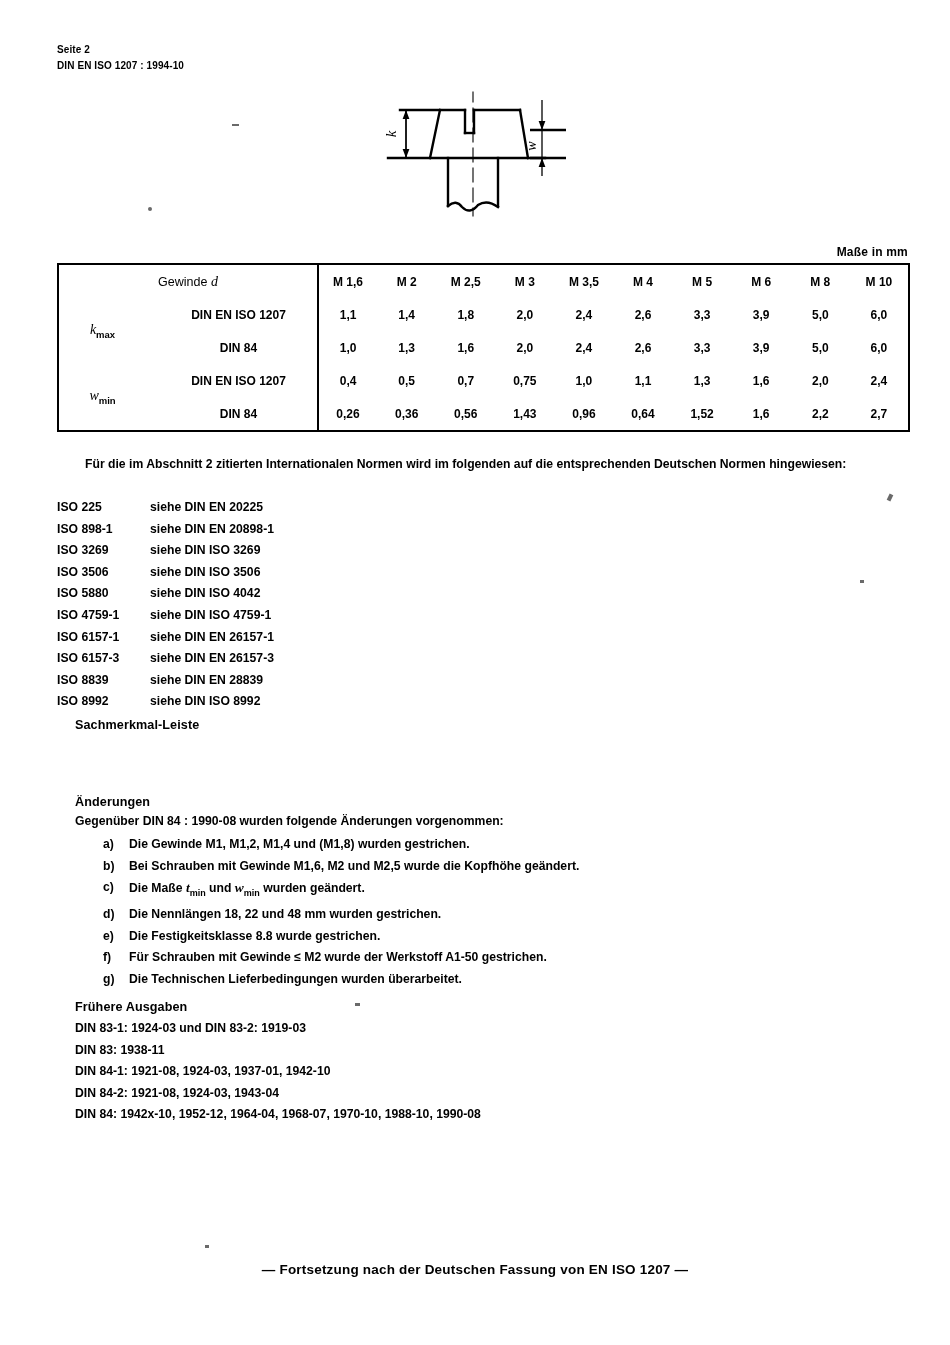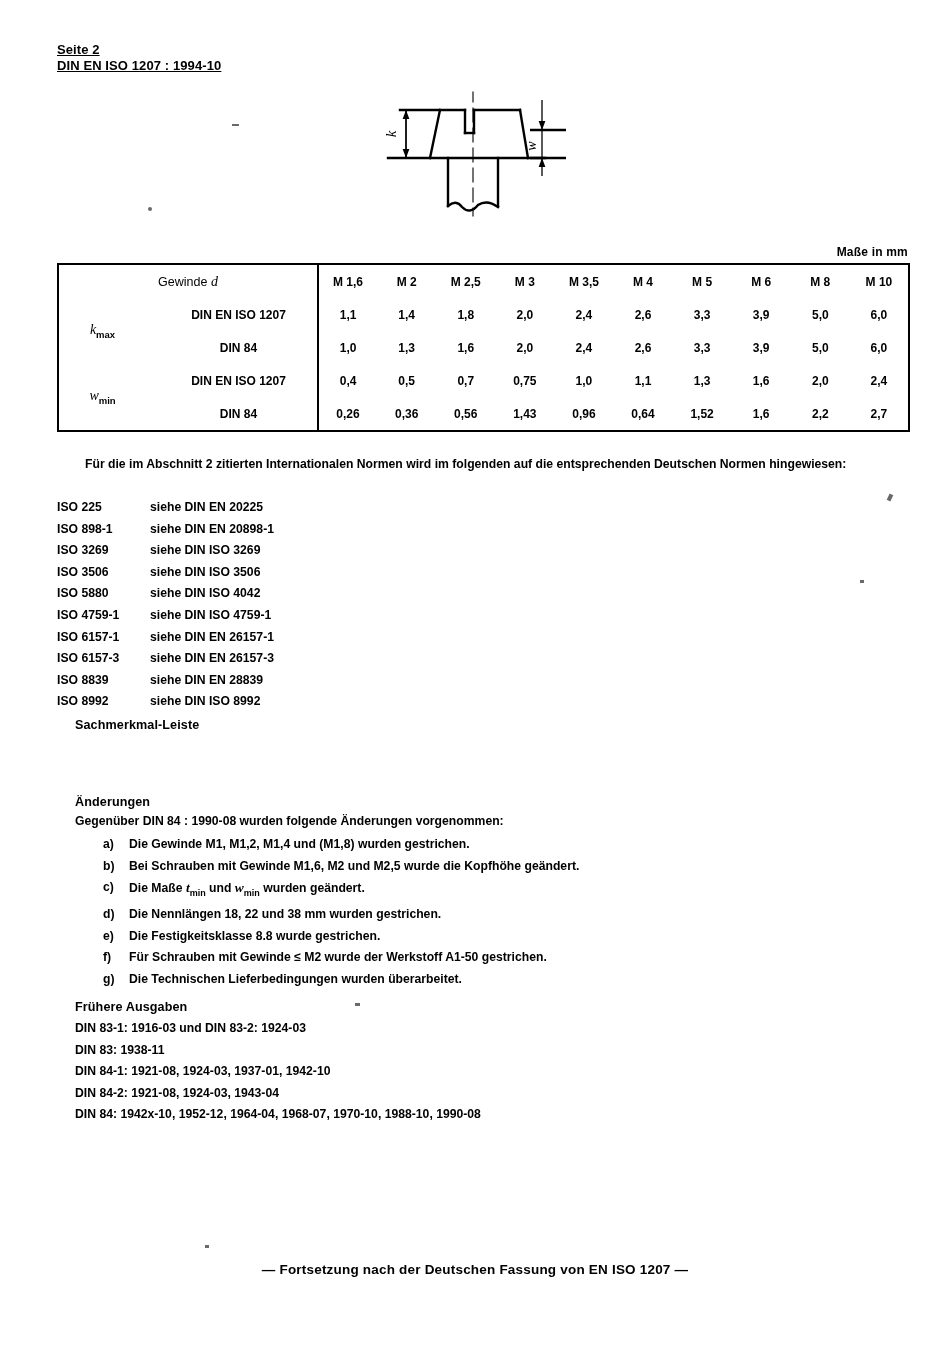--- a/index.html
+++ b/index.html
@@ -19,25 +19,24 @@
   .page {
     position: absolute;
     inset: 0;
   }
 
   
   .doc-header {
     position: absolute;
     left: 57px;
     top: 42px;
-    font-size: 13px;
+    font-size: 10px;
     line-height: 15.5px;
     font-weight: 600;
     letter-spacing: 0.1px;
-    text-decoration: underline;
   }
 
   
   .drawing {
     position: absolute;
     left: 370px;
     top: 88px;
     width: 230px;
     height: 130px;
   }
@@ -369,31 +368,31 @@
     <h2>Sachmerkmal-Leiste</h2>
   </div>
 
   <div class="section" id="aenderungen">
     <h2>Änderungen</h2>
     <p>Gegenüber DIN 84 : 1990-08 wurden folgende Änderungen vorgenommen:</p>
     <ol class="changes" id="changes-list">
         <li><span class="mark">a)</span><span>Die Gewinde M1, M1,2, M1,4 und (M1,8) wurden gestrichen.</span></li>
         <li><span class="mark">b)</span><span>Bei Schrauben mit Gewinde M1,6, M2 und M2,5 wurde die Kopfhöhe geändert.</span></li>
         <li><span class="mark">c)</span><span>Die Maße <span class="sub-it">t<sub>min</sub></span> und <span class="sub-it">w<sub>min</sub></span> wurden geändert.</span></li>
-        <li><span class="mark">d)</span><span>Die Nennlängen 18, 22 und 38 mm wurden gestrichen.</span></li>
+        <li><span class="mark">d)</span><span>Die Nennlängen 18, 22 und 48 mm wurden gestrichen.</span></li>
         <li><span class="mark">e)</span><span>Die Festigkeitsklasse 8.8 wurde gestrichen.</span></li>
         <li><span class="mark">f)</span><span>Für Schrauben mit Gewinde ≤ M2 wurde der Werkstoff A1-50 gestrichen.</span></li>
         <li><span class="mark">g)</span><span>Die Technischen Lieferbedingungen wurden überarbeitet.</span></li>
       </ol>
   </div>
 
   <div class="section" id="fruehere">
     <h2>Frühere Ausgaben</h2>
     <div class="editions" id="editions-list">
-        <div>DIN 83-1: 1916-03 und DIN 83-2: 1924-03</div>
+        <div>DIN 83-1: 1924-03 und DIN 83-2: 1919-03</div>
         <div>DIN 83: 1938-11</div>
         <div>DIN 84-1: 1921-08, 1924-03, 1937-01, 1942-10</div>
         <div>DIN 84-2: 1921-08, 1924-03, 1943-04</div>
         <div>DIN 84: 1942x-10, 1952-12, 1964-04, 1968-07, 1970-10, 1988-10, 1990-08</div>
       </div>
   </div>
 
   <div class="footer-note">— Fortsetzung nach der Deutschen Fassung von EN ISO 1207 —</div>
 
   <div class="speck" style="left:232px;top:124px;width:7px;height:1.5px;"></div>

